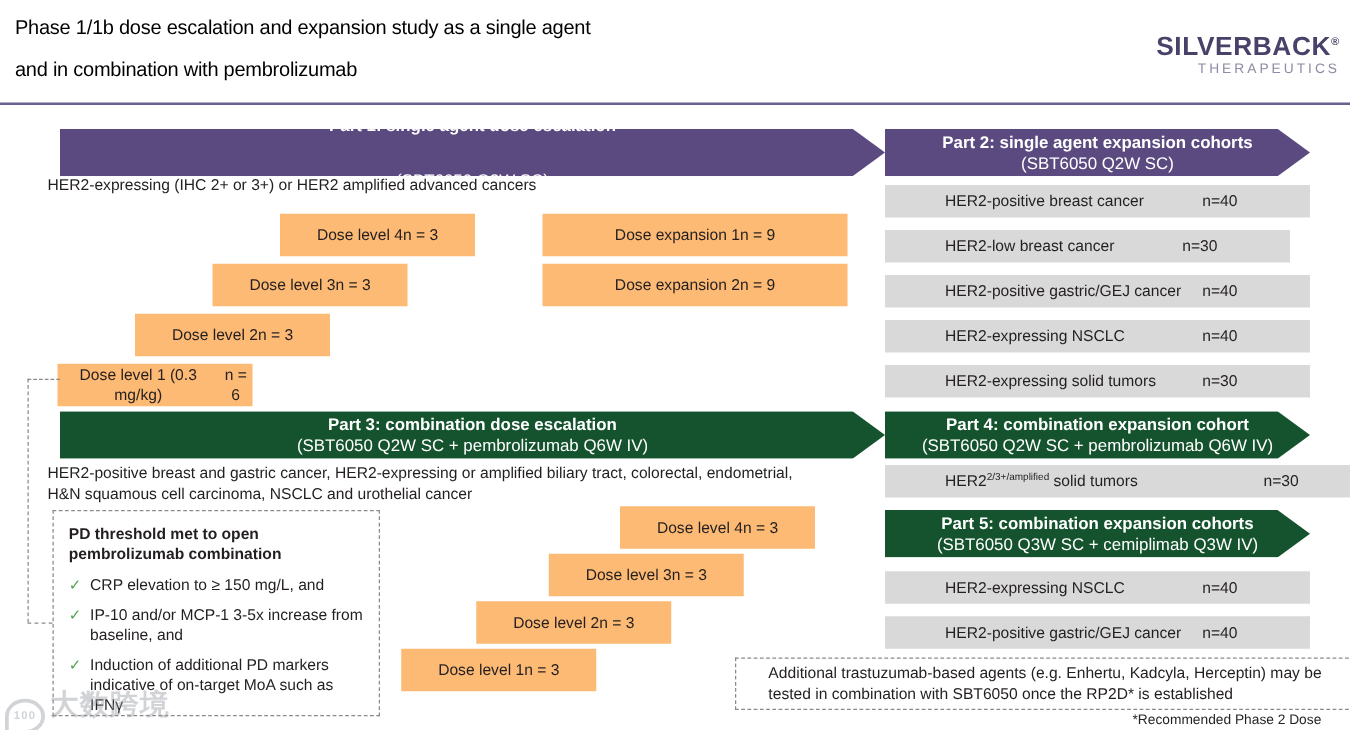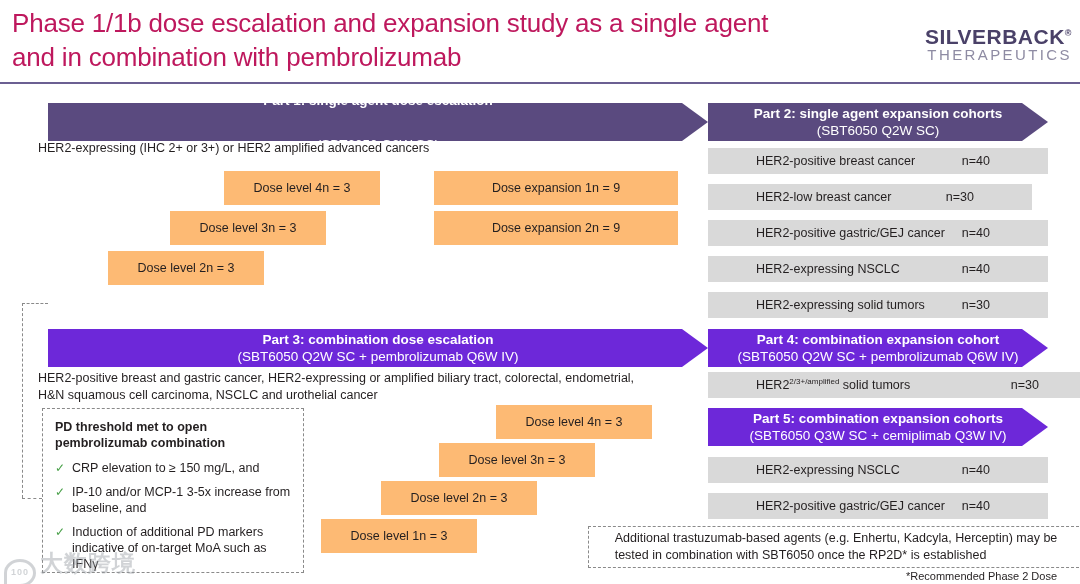--- a/index.html
+++ b/index.html
@@ -9,50 +9,50 @@
     font-family:"Liberation Sans", sans-serif;
     color:#231f20;
     overflow:hidden;
     position:relative;
   }
   .slide{position:relative;width:1080px;height:584px;}
 
   
   .hdr-title{
     position:absolute;left:12px;top:6px;width:880px;
-    font-size:26px;line-height:34px;color:#be185d;
+    font-size:16px;line-height:34px;color:#000000;
     letter-spacing:-0.2px;
   }
   .hdr-title .l2{display:block;}
   .logo{position:absolute;right:8px;top:22px;text-align:right;}
   .logo .lg1{
     font-size:21px;font-weight:bold;letter-spacing:0.5px;color:#4a4168;
     line-height:22px;
   }
   .logo .lg1 sup{font-size:9px;vertical-align:super;}
   .logo .lg2{
-    font-size:15px;letter-spacing:2.4px;color:#8e8ba3;line-height:13px;
+    font-size:11px;letter-spacing:2.4px;color:#8e8ba3;line-height:13px;
   }
   .hdr-rule{
     position:absolute;left:0;top:82px;width:1080px;height:2px;
     background:#6b5f92;
   }
 
   
   .arrow{
     position:absolute;
     color:#ffffff;
     display:flex;flex-direction:column;align-items:center;justify-content:center;
     text-align:center;
     clip-path:polygon(0 0, calc(100% - 26px) 0, 100% 50%, calc(100% - 26px) 100%, 0 100%);
   }
   .arrow .t1{font-weight:bold;font-size:13.5px;line-height:17px;}
   .arrow .t2{font-size:13.5px;line-height:17px;}
   .arrow.purple{background:#5a4a7f;}
-  .arrow.green{background:#6d28d9;}
+  .arrow.green{background:#14532d;}
 
   
   .gbox{
     position:absolute;background:#fdba74;
     display:flex;flex-direction:row;align-items:center;justify-content:center;
     text-align:center;font-size:12.5px;line-height:16px;color:#231f20;
   }
   .gbox .n{font-size:12.5px;}
 
   
@@ -133,20 +133,24 @@
     <div class="n">n = 3</div>
   </div>
   <div class="gbox" style="left:170px;top:211px;width:156px;height:34px;">
     <div>Dose level 3</div>
     <div class="n">n = 3</div>
   </div>
   <div class="gbox" style="left:108px;top:251px;width:156px;height:34px;">
     <div>Dose level 2</div>
     <div class="n">n = 3</div>
   </div>
+  <div class="gbox" style="left:46px;top:291px;width:156px;height:34px;">
+    <div>Dose level 1 (0.3 mg/kg)</div>
+    <div class="n">n = 6</div>
+  </div>
 
   <div class="gbox" style="left:434px;top:171px;width:244px;height:34px;">
     <div>Dose expansion 1</div>
     <div class="n">n = 9</div>
   </div>
   <div class="gbox" style="left:434px;top:211px;width:244px;height:34px;">
     <div>Dose expansion 2</div>
     <div class="n">n = 9</div>
   </div>
 

